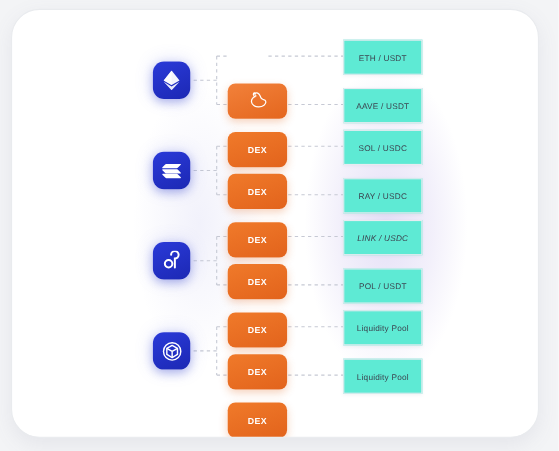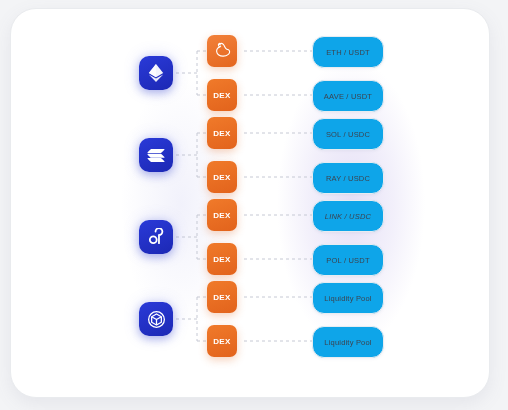--- a/index.html
+++ b/index.html
@@ -60,38 +60,39 @@
     width:34px;height:34px;
     border-radius:10px;
     background:linear-gradient(155deg,#2a3ad8 0%,#1c28b4 100%);
     box-shadow:0 3px 9px rgba(40,55,200,0.32), 0 0 16px rgba(90,105,230,0.22);
     display:flex;align-items:center;justify-content:center;
   }
   .chain svg{display:block;}
   
   .dex{
     position:absolute;
-    width:30px;height:32px;
+    width:54px;height:32px;
     border-radius:7px;
     background:linear-gradient(160deg,#f07a2a 0%,#e2631c 100%);
     box-shadow:0 3px 8px rgba(225,105,35,0.30);
     display:flex;align-items:center;justify-content:center;
     color:#ffffff;
     font-size:8px;
     font-weight:bold;
     letter-spacing:0.4px;
+    margin-top:41px;
   }
   .dex.logo{background:linear-gradient(160deg,#f2813a 0%,#e4661e 100%);}
   .dex svg{display:block;}
   
   .pair{
     position:absolute;
     width:70px;height:30px;
-    border-radius:12px;
-    background:#0ea5e9;
+    border-radius:0;
+    background:#5eead4;
     border:1px solid #e7ecf1;
     box-shadow:0 1px 3px rgba(120,125,160,0.10);
     display:flex;align-items:center;justify-content:center;
     color:#3c4450;
     font-size:7.5px;
     letter-spacing:0.2px;
     white-space:nowrap;
   }
 </style>
 </head>

